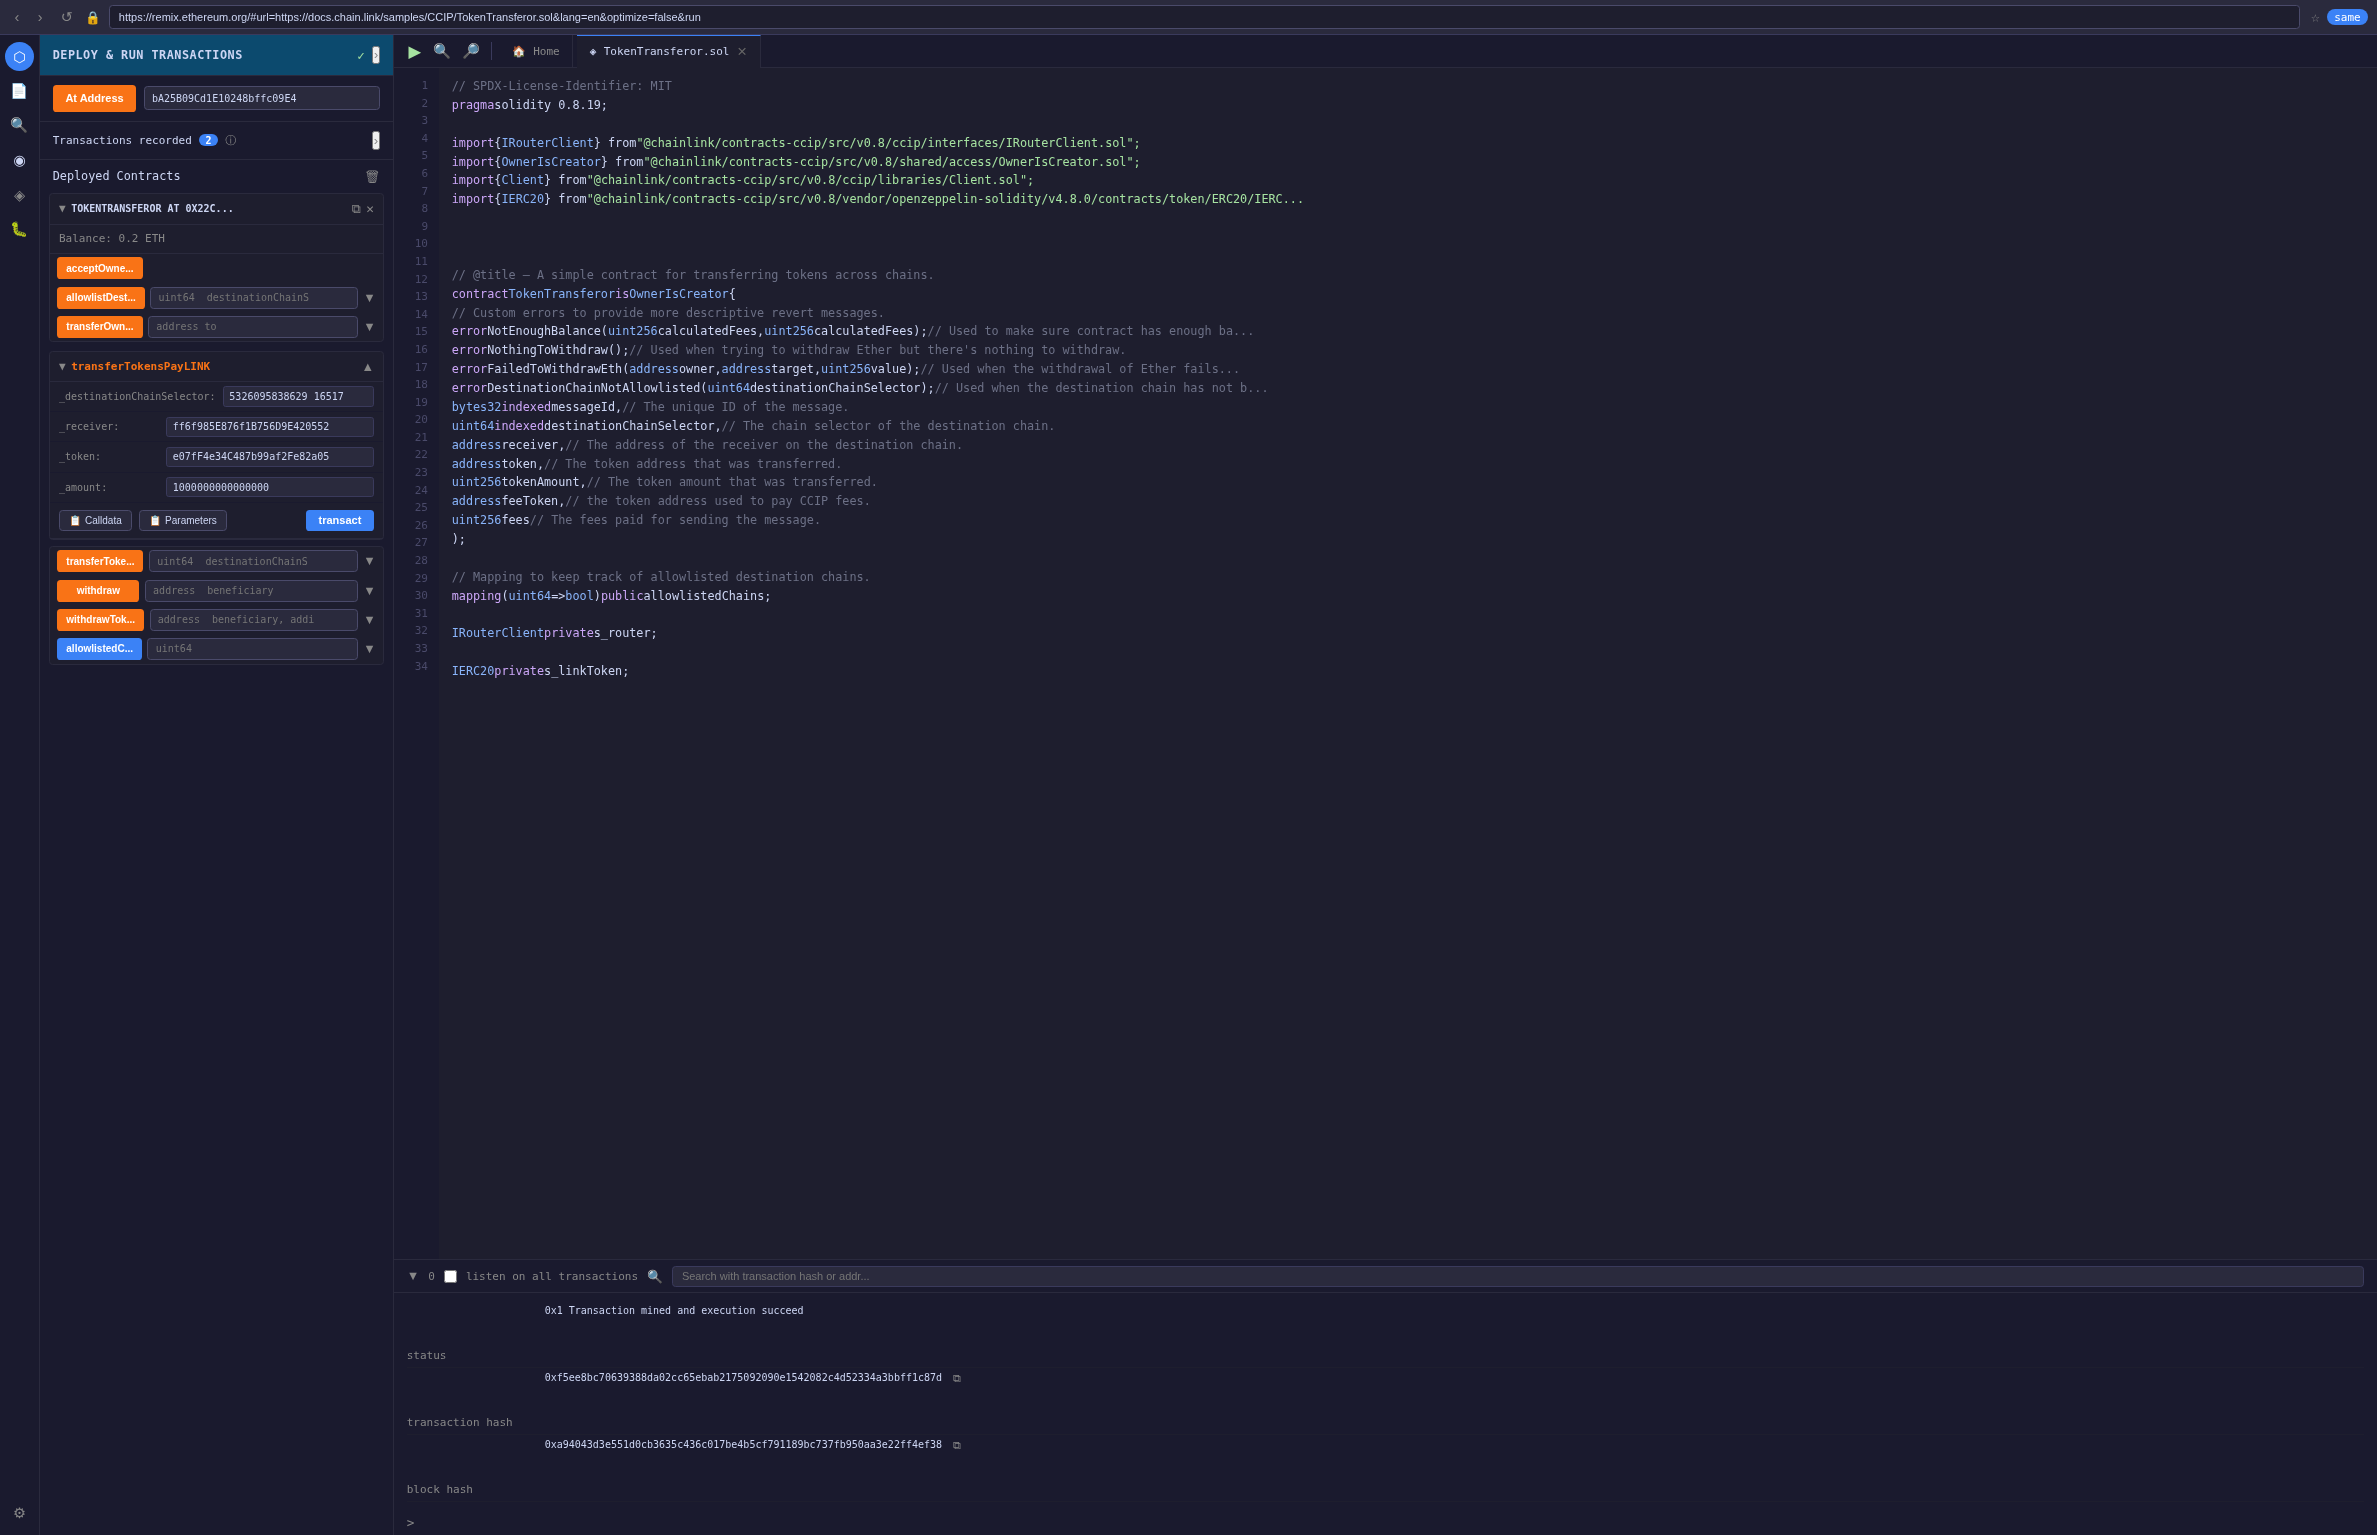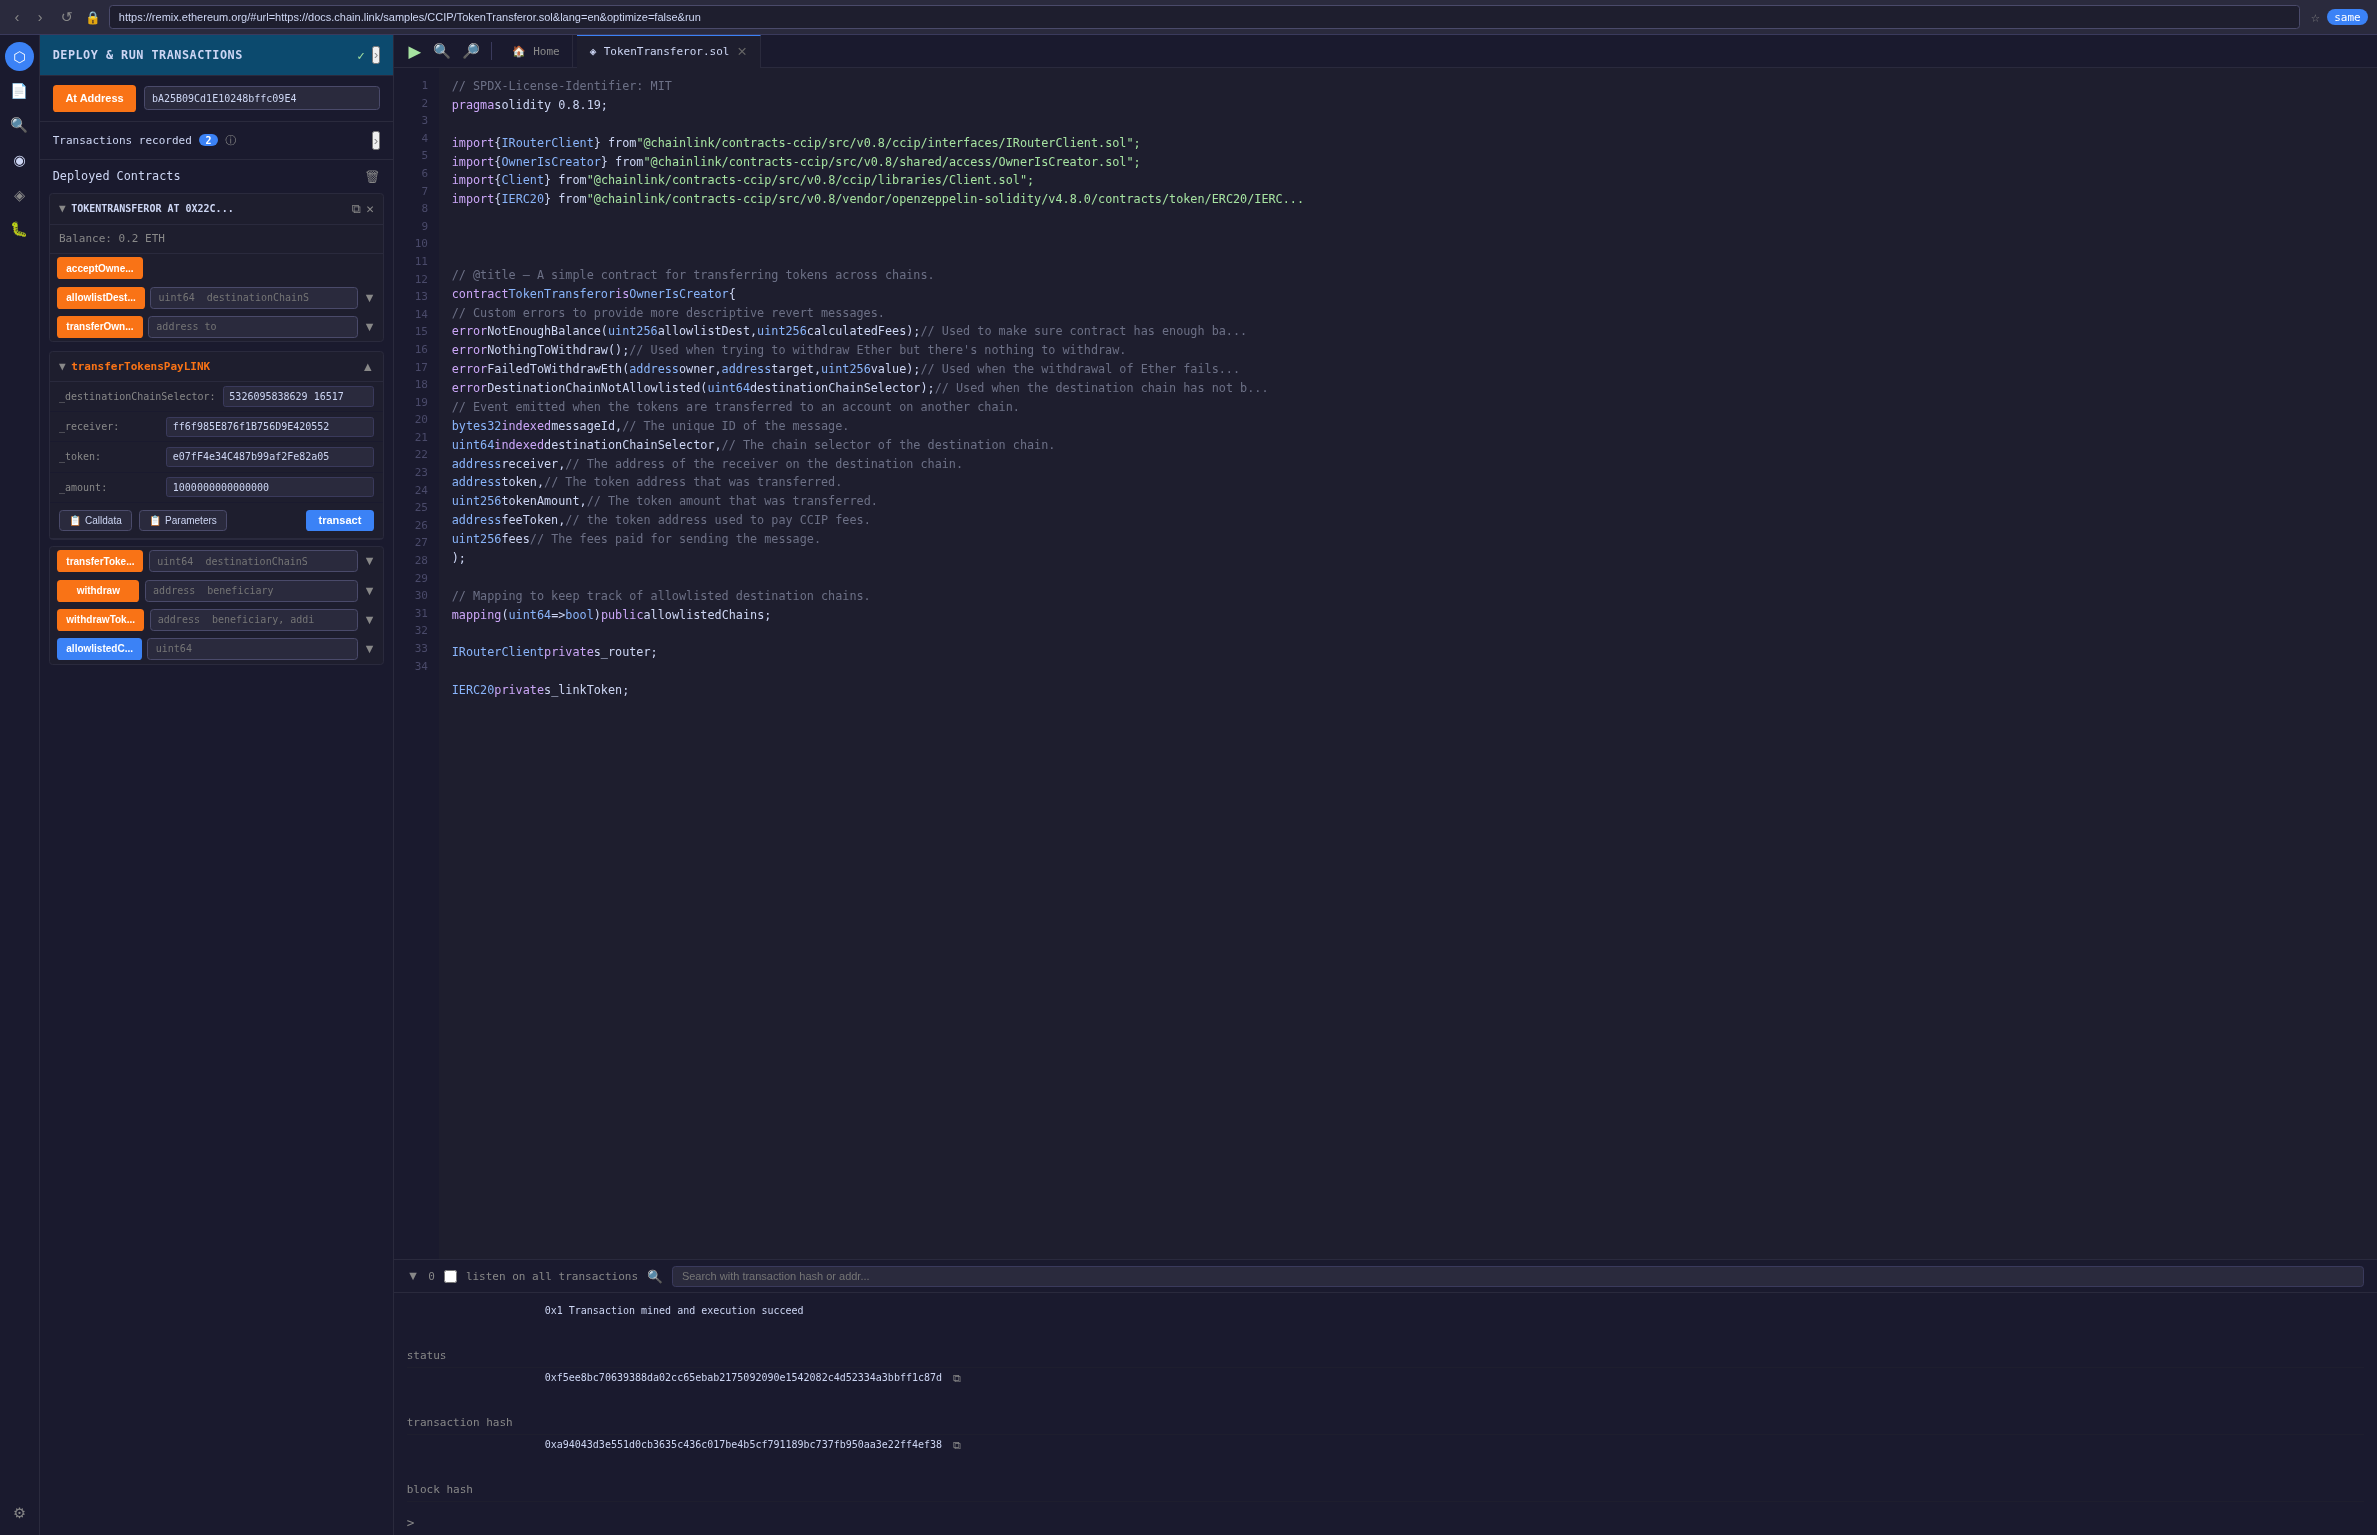--- a/index.html
+++ b/index.html
@@ -737,21 +737,21 @@
             <span class="c-var"> {</span>
           </div>
           <div class="code-line">
             <span class="c-comment">    // Custom errors to provide more descriptive revert messages.</span>
           </div>
           <div class="code-line">
             <span class="c-var">    </span>
             <span class="c-keyword">error</span>
             <span class="c-var"> NotEnoughBalance(</span>
             <span class="c-type">uint256</span>
-            <span class="c-var"> allowlistDest, </span>
+            <span class="c-var"> calculatedFees, </span>
             <span class="c-type">uint256</span>
             <span class="c-var"> calculatedFees); </span>
             <span class="c-comment">// Used to make sure contract has enough ba...</span>
           </div>
           <div class="code-line">
             <span class="c-var">    </span>
             <span class="c-keyword">error</span>
             <span class="c-var"> NothingToWithdraw(); </span>
             <span class="c-comment">// Used when trying to withdraw Ether but there's nothing to withdraw.</span>
           </div>
@@ -767,23 +767,20 @@
             <span class="c-var"> value); </span>
             <span class="c-comment">// Used when the withdrawal of Ether fails...</span>
           </div>
           <div class="code-line">
             <span class="c-var">    </span>
             <span class="c-keyword">error</span>
             <span class="c-var"> DestinationChainNotAllowlisted(</span>
             <span class="c-type">uint64</span>
             <span class="c-var"> destinationChainSelector); </span>
             <span class="c-comment">// Used when the destination chain has not b...</span>
-          </div>
-          <div class="code-line">
-            <span class="c-comment">    // Event emitted when the tokens are transferred to an account on another chain.</span>
           </div>
           <div class="code-line">
             <span class="c-var">        </span>
             <span class="c-type">bytes32</span>
             <span class="c-var"> </span>
             <span class="c-keyword">indexed</span>
             <span class="c-var"> messageId, </span>
             <span class="c-comment">// The unique ID of the message.</span>
           </div>
           <div class="code-line">

